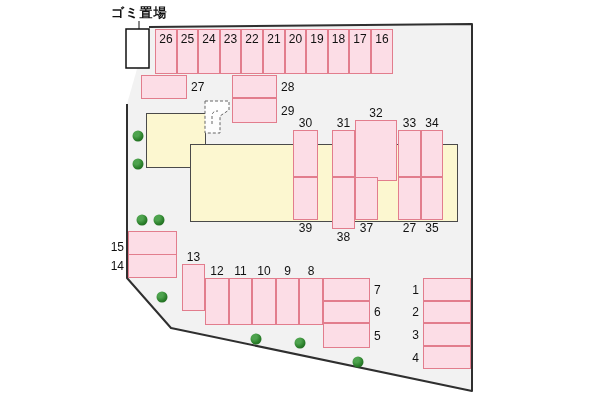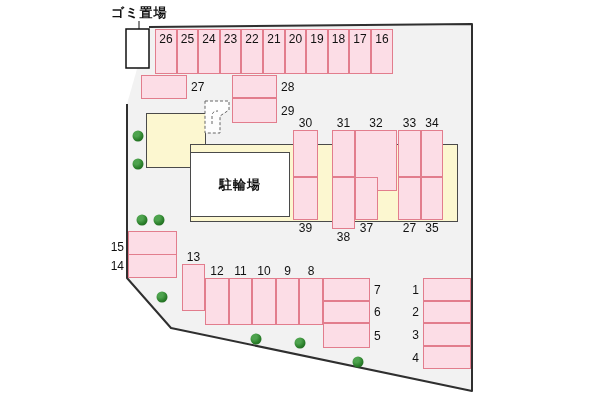--- a/index.html
+++ b/index.html
@@ -40,23 +40,20 @@
 
 <div id="stage">
 
   <svg width="600" height="400">
     <polygon class="site-area" points="149,27 472,24 472,391 171,328 127,278 127,104"></polygon>
     <path class="site-outline" d="M149,27 L472,24 L472,391 L171,328 L127,278 L127,104"></path>
   </svg>
 
   <div class="building" style="left:146px;top:113px;width:60px;height:55px;"></div>
   <div class="building" style="left:190px;top:144px;width:268px;height:78px;"></div>
-  <div class="bike-box" style="left:190px;top:152px;width:100px;height:65px;">
-    <span class="jp-label">駐輪場</span>
-  </div>
 
   <svg width="600" height="400">
     <rect class="garbage-rect" x="126" y="29" width="23" height="39"></rect>
     <line class="leader" x1="139" y1="21" x2="139" y2="29"></line>
     <path class="dashed-shape" d="M205,101 H229 V110 L220,116 V133 H205 Z"></path>
     <path class="dashed-hook" d="M212,124 L212,116 Q212,111 218,111"></path>
   </svg>
 
   <div class="jp-label garbage-label">ゴミ置場</div>
 
@@ -108,21 +105,21 @@
       </div>
       <div class="space label-below" style="left: 293px; top: 177px; width: 25px; height: 43px;">
         <span class="num">39</span>
       </div>
       <div class="space label-above" style="left: 332px; top: 130px; width: 23px; height: 47px;">
         <span class="num">31</span>
       </div>
       <div class="space label-below" style="left: 332px; top: 177px; width: 23px; height: 52px;">
         <span class="num">38</span>
       </div>
-      <div class="space label-above" style="left: 355px; top: 130px; width: 23px; height: 61px; padding-left: 40px;">
+      <div class="space label-above" style="left: 355px; top: 120px; width: 23px; height: 61px; padding-left: 40px;">
         <span class="num">32</span>
       </div>
       <div class="space label-below" style="left: 355px; top: 177px; width: 23px; height: 43px;">
         <span class="num">37</span>
       </div>
       <div class="space label-above" style="left: 398px; top: 130px; width: 23px; height: 47px;">
         <span class="num">33</span>
       </div>
       <div class="space label-below" style="left: 398px; top: 177px; width: 23px; height: 43px;">
         <span class="num">27</span>

